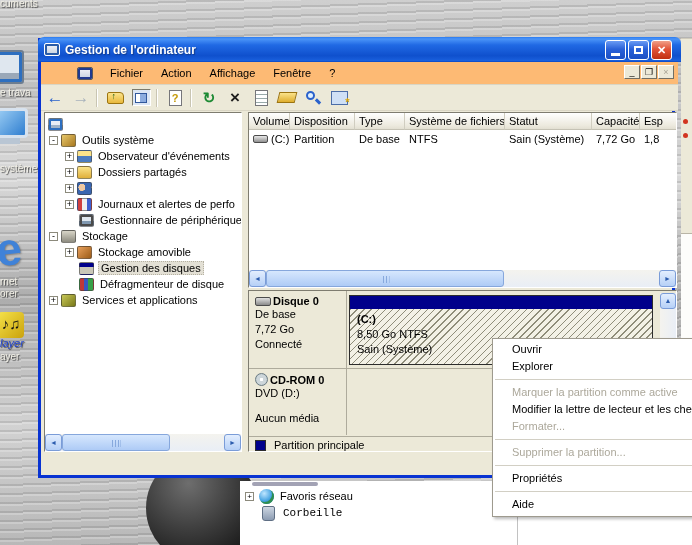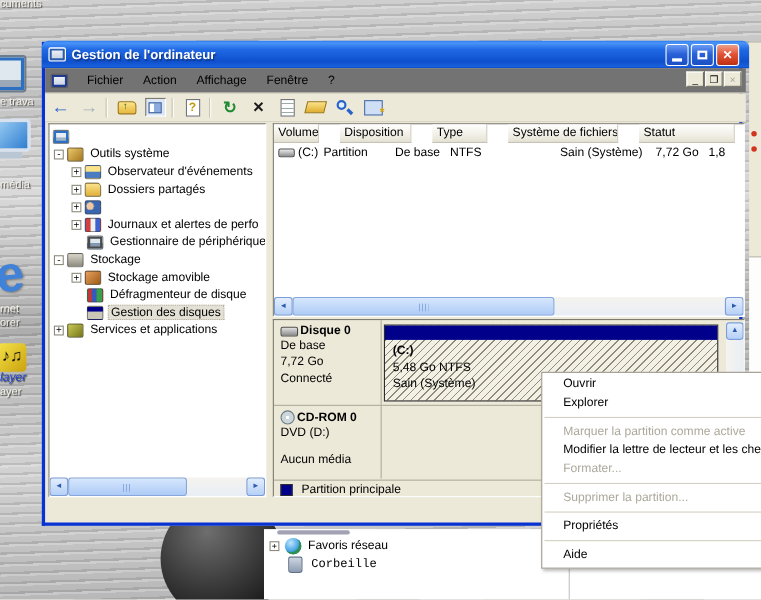--- a/index.html
+++ b/index.html
@@ -54,22 +54,22 @@
     border:1px solid #fff; border-radius:2px; box-shadow:inset 0 0 0 2px #2a5ca8; }
   .tb-title { color:#fff; font-weight:bold; font-size:12px; text-shadow:1px 1px 1px #123a8a; }
   .cap-btns { position:absolute; right:9px; top:3px; display:flex; gap:2px; }
   .cap { width:21px; height:20px; border-radius:3px; border:1px solid #fff; color:#fff; font-weight:bold;
     display:flex; align-items:center; justify-content:center; font-size:11px;
     background:linear-gradient(180deg,#6a9bf4,#2a61d8 45%,#1b4fc4); }
   .cap-close { background:linear-gradient(180deg,#f0a088,#e25438 45%,#c13010); }
   .cap-max-glyph { width:9px; height:8px; border:2px solid #fff; display:block; }
   .cap-min-glyph { width:9px; height:3px; background:#fff; display:block; margin-top:9px; }
 
-  .menubar { position:absolute; left:0; top:24px; width:637px; height:23px; background:#737373;
-    display:flex; align-items:center; border-bottom:1px solid #d9d5c4; }
+  .menubar { position:absolute; left:0; top:24px; width:637px; height:23px; background:#fdba74;
+    display:flex; align-items:center; border-bottom:1px solid #d9d5c4;padding-left:31px; }
   .mmc-ico { width:16px; height:13px; margin:0 8px 0 5px; background:linear-gradient(180deg,#f4f6fa,#c3cede);
     border:1px solid #58585a; border-radius:2px; box-shadow:inset 0 0 0 2px #203a90; }
   .menu-item { padding:2px 9px; cursor:default; }
   .mdi-btns { position:absolute; right:4px; top:3px; display:flex; gap:1px; }
   .mdi { width:16px; height:14px; background:#ece9d8; border:1px solid; border-color:#fff #716f64 #716f64 #fff;
     font-size:9px; display:flex; align-items:center; justify-content:center; }
   .mdi-x { color:#a8a494; }
 
   .toolbar { position:absolute; left:0; top:47px; width:637px; height:26px; background:#ece9d8;
     border-bottom:1px solid #d9d5c4; display:flex; align-items:center; }
@@ -123,21 +123,21 @@
   .sb-thumb { position:absolute; top:0; height:17px; border:1px solid #86a7dc; border-radius:3px;
     background:linear-gradient(180deg,#d6e7fd,#aecbf6); }
   .sb-grip { position:absolute; left:50%; top:5px; width:9px; height:7px; transform:translateX(-50%);
     background:repeating-linear-gradient(90deg,#87a9dd 0 1px,transparent 1px 3px); }
   .sb-v { position:absolute; top:2px; width:16px; background:linear-gradient(90deg,#f4f3ee,#e9eef6); }
   .sb-vbtn { position:absolute; left:0; width:16px; height:16px; border:1px solid #7a9cd8; border-radius:3px;
     background:linear-gradient(180deg,#e3eefe,#b6d0f7); color:#2b5cae; font-size:7px; text-align:center; line-height:14px; }
 
   
   .list-panel { left:207px; top:74px; width:429px; height:176px; overflow:hidden; }
-  .lheader { display:flex; height:17px;gap:19px; }
+  .lheader { display:flex; height:17px; }
   .hcell { background:linear-gradient(180deg,#ffffff,#ece9dd 80%,#e2dfd2); border-right:1px solid #d0cdc0; border-bottom:1px solid #c5c2b4;
     padding:2px 4px; white-space:nowrap; overflow:hidden; flex:none; }
   .lrow { display:flex; height:17px; align-items:center; }
   .ccell { padding:0 4px; white-space:nowrap; overflow:hidden; flex:none; }
   .vol-ico { width:15px; height:8px; background:linear-gradient(180deg,#e8e8e8,#909090); border:1px solid #4c4c4c; border-radius:2px; margin-right:3px; flex:none; }
 
   
   .disk-panel { left:207px; top:252px; width:429px; height:162px; overflow:hidden; background:#ece9d8; }
   .drow { position:absolute; left:0; width:411px;text-decoration:underline; }
   .ddesc { position:absolute; left:2px; top:0; bottom:0; width:96px; border-right:1px solid #aeab9c; padding:4px 0 0 4px; }
@@ -163,21 +163,21 @@
 <body>
 
 <div id="screen">
 
   <div class="abs sphere"></div>
 
   <div class="abs dt-label" style="left:0;top:-2px;">cuments</div>
   <div class="abs dt-ico-pc"></div>
   <div class="abs dt-label" style="left:0;top:87px;">e trava</div>
   <div class="abs dt-ico-net"></div>
-  <div class="abs dt-label" style="left:0;top:163px;">média</div>
+  <div class="abs dt-label" style="left:0;top:163px;">système</div>
   <div class="abs dt-ico-e">e</div>
   <div class="abs dt-label" style="left:0;top:276px;">rnet</div>
   <div class="abs dt-label" style="left:0;top:288px;text-align:center;">orer</div>
   <div class="abs dt-ico-mp">♪♫</div>
   <div class="abs dt-label mp-sub" style="left:0;top:337px;">layer</div>
   <div class="abs dt-label" style="left:0;top:351px;">ayer</div>
 
   <div class="abs sliver-top">
     <div class="sliver-dot" style="top:80px;"></div>
     <div class="sliver-dot" style="top:94px;"></div>
@@ -313,29 +313,29 @@
           <span class="texp">-</span>
           <span class="tico ic-storage"></span>
           <span class="tlabel">Stockage</span>
         </div>
         <div class="trow">
           <span class="tspacer" style="width:20px;"></span>
           <span class="texp">+</span>
           <span class="tico ic-removable"></span>
           <span class="tlabel">Stockage amovible</span>
         </div>
-        <div class="trow">
-          <span class="tspacer" style="width:34px;"></span>
-          <span class="tico ic-defrag"></span>
-          <span class="tlabel">Défragmenteur de disque</span>
-        </div>
         <div class="trow sel">
           <span class="tspacer" style="width:34px;"></span>
           <span class="tico ic-diskmgmt"></span>
           <span class="tlabel">Gestion des disques</span>
+        </div>
+        <div class="trow">
+          <span class="tspacer" style="width:34px;"></span>
+          <span class="tico ic-defrag"></span>
+          <span class="tlabel">Défragmenteur de disque</span>
         </div>
         <div class="trow">
           <span class="tspacer" style="width:4px;"></span>
           <span class="texp">+</span>
           <span class="tico ic-services"></span>
           <span class="tlabel">Services et applications</span>
         </div>
       </div>
       <div class="sb-h">
         <span class="sb-btn" style="left:0;">◄</span>
@@ -388,21 +388,21 @@
           <div style="line-height:15px;">
             <div>De base</div>
             <div>7,72 Go</div>
             <div>Connecté</div>
           </div>
         </div>
         <div class="part-rect">
           <div class="part-band"></div>
           <div class="part-text">
             <div style="font-weight:bold;">(C:)</div>
-            <div>5,48 Go NTFS</div>
+            <div>8,50 Go NTFS</div>
             <div>Sain (Système)</div>
           </div>
         </div>
       </div>
       <div class="row-sep" style="top:77px;"></div>
 
       <div class="drow" style="top:78px;height:66px;">
         <div class="ddesc">
           <div class="hdr">
               <span class="cd-ico"></span>

